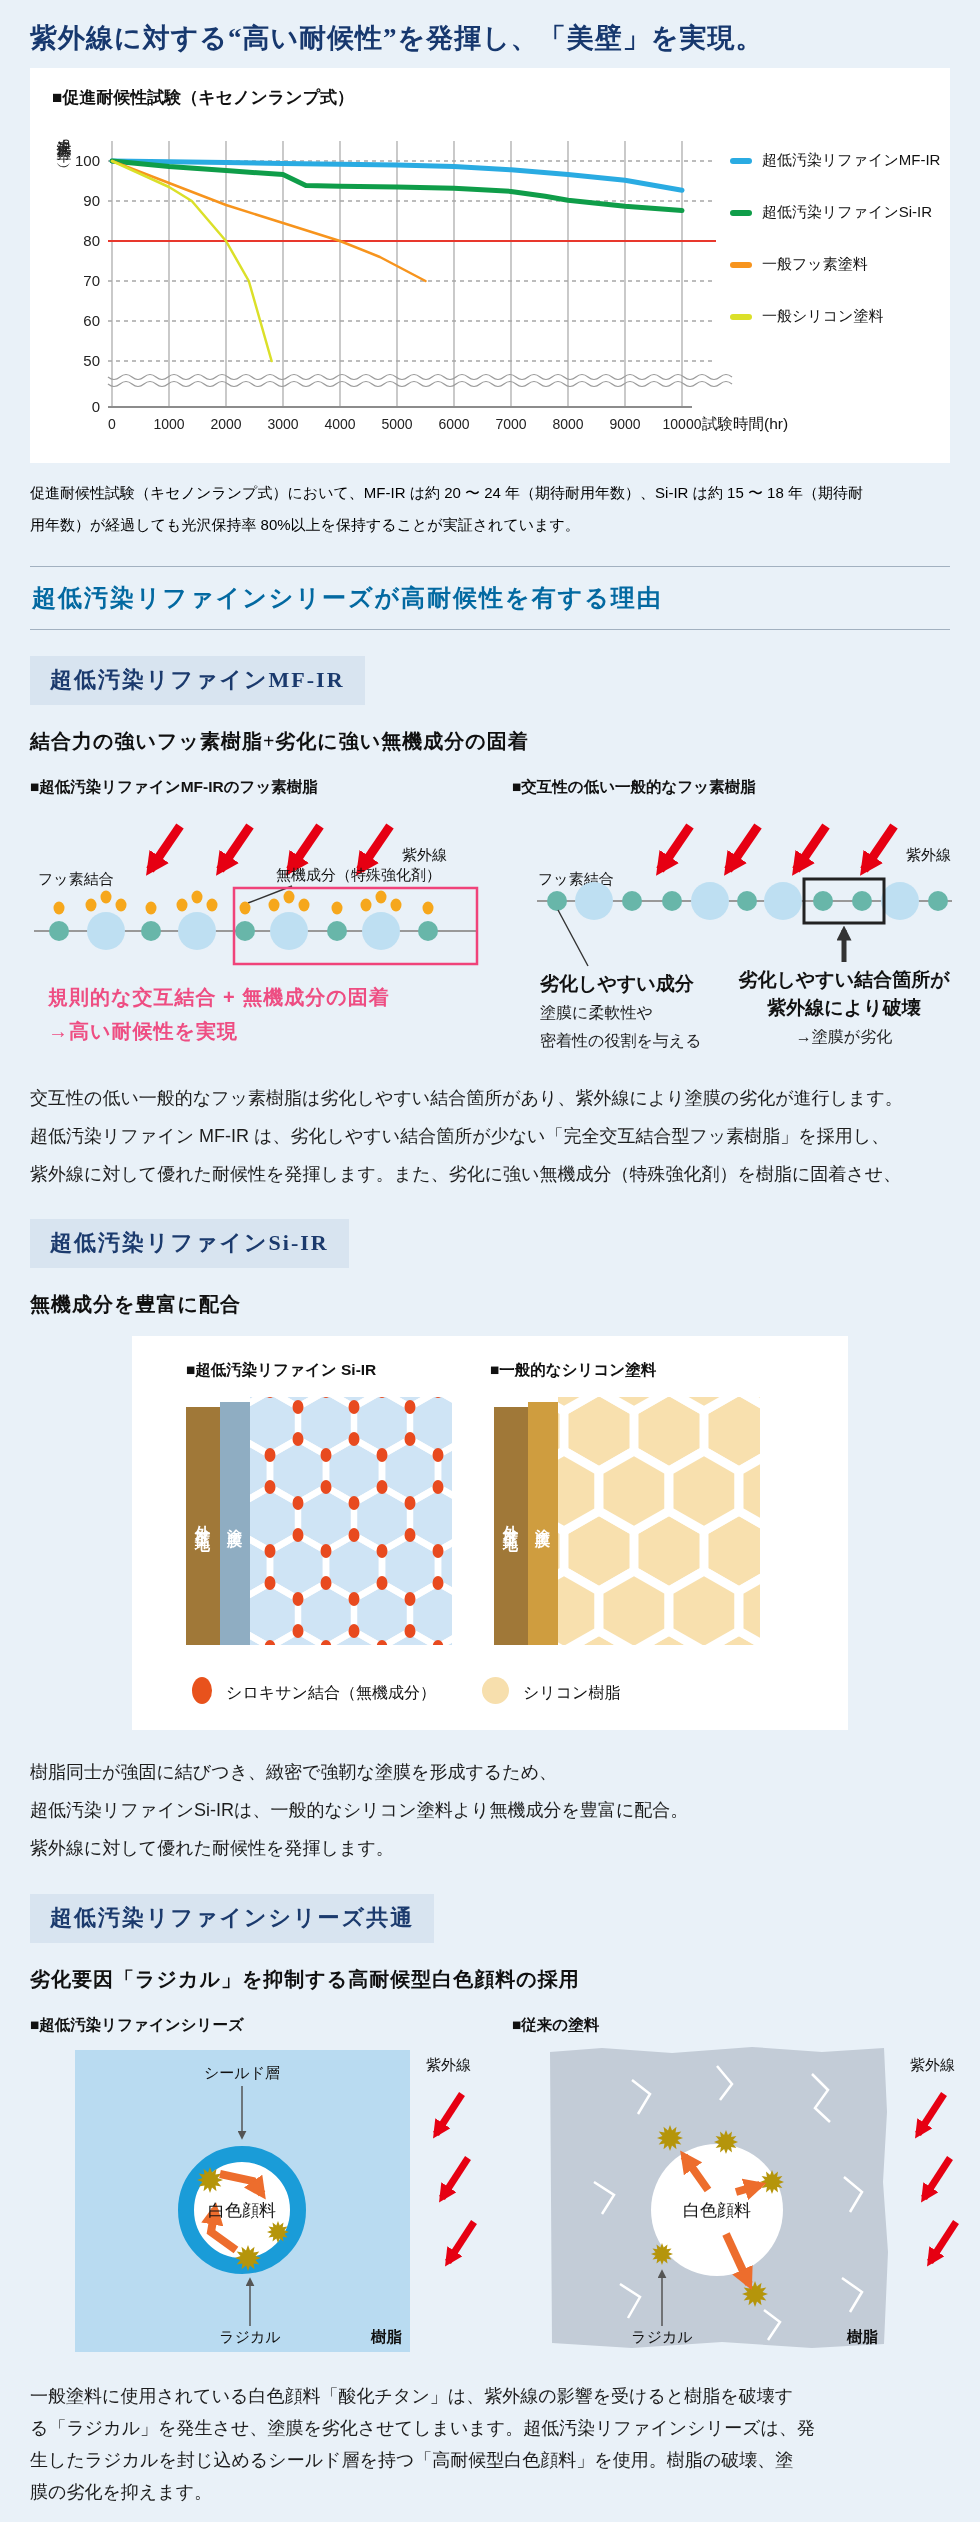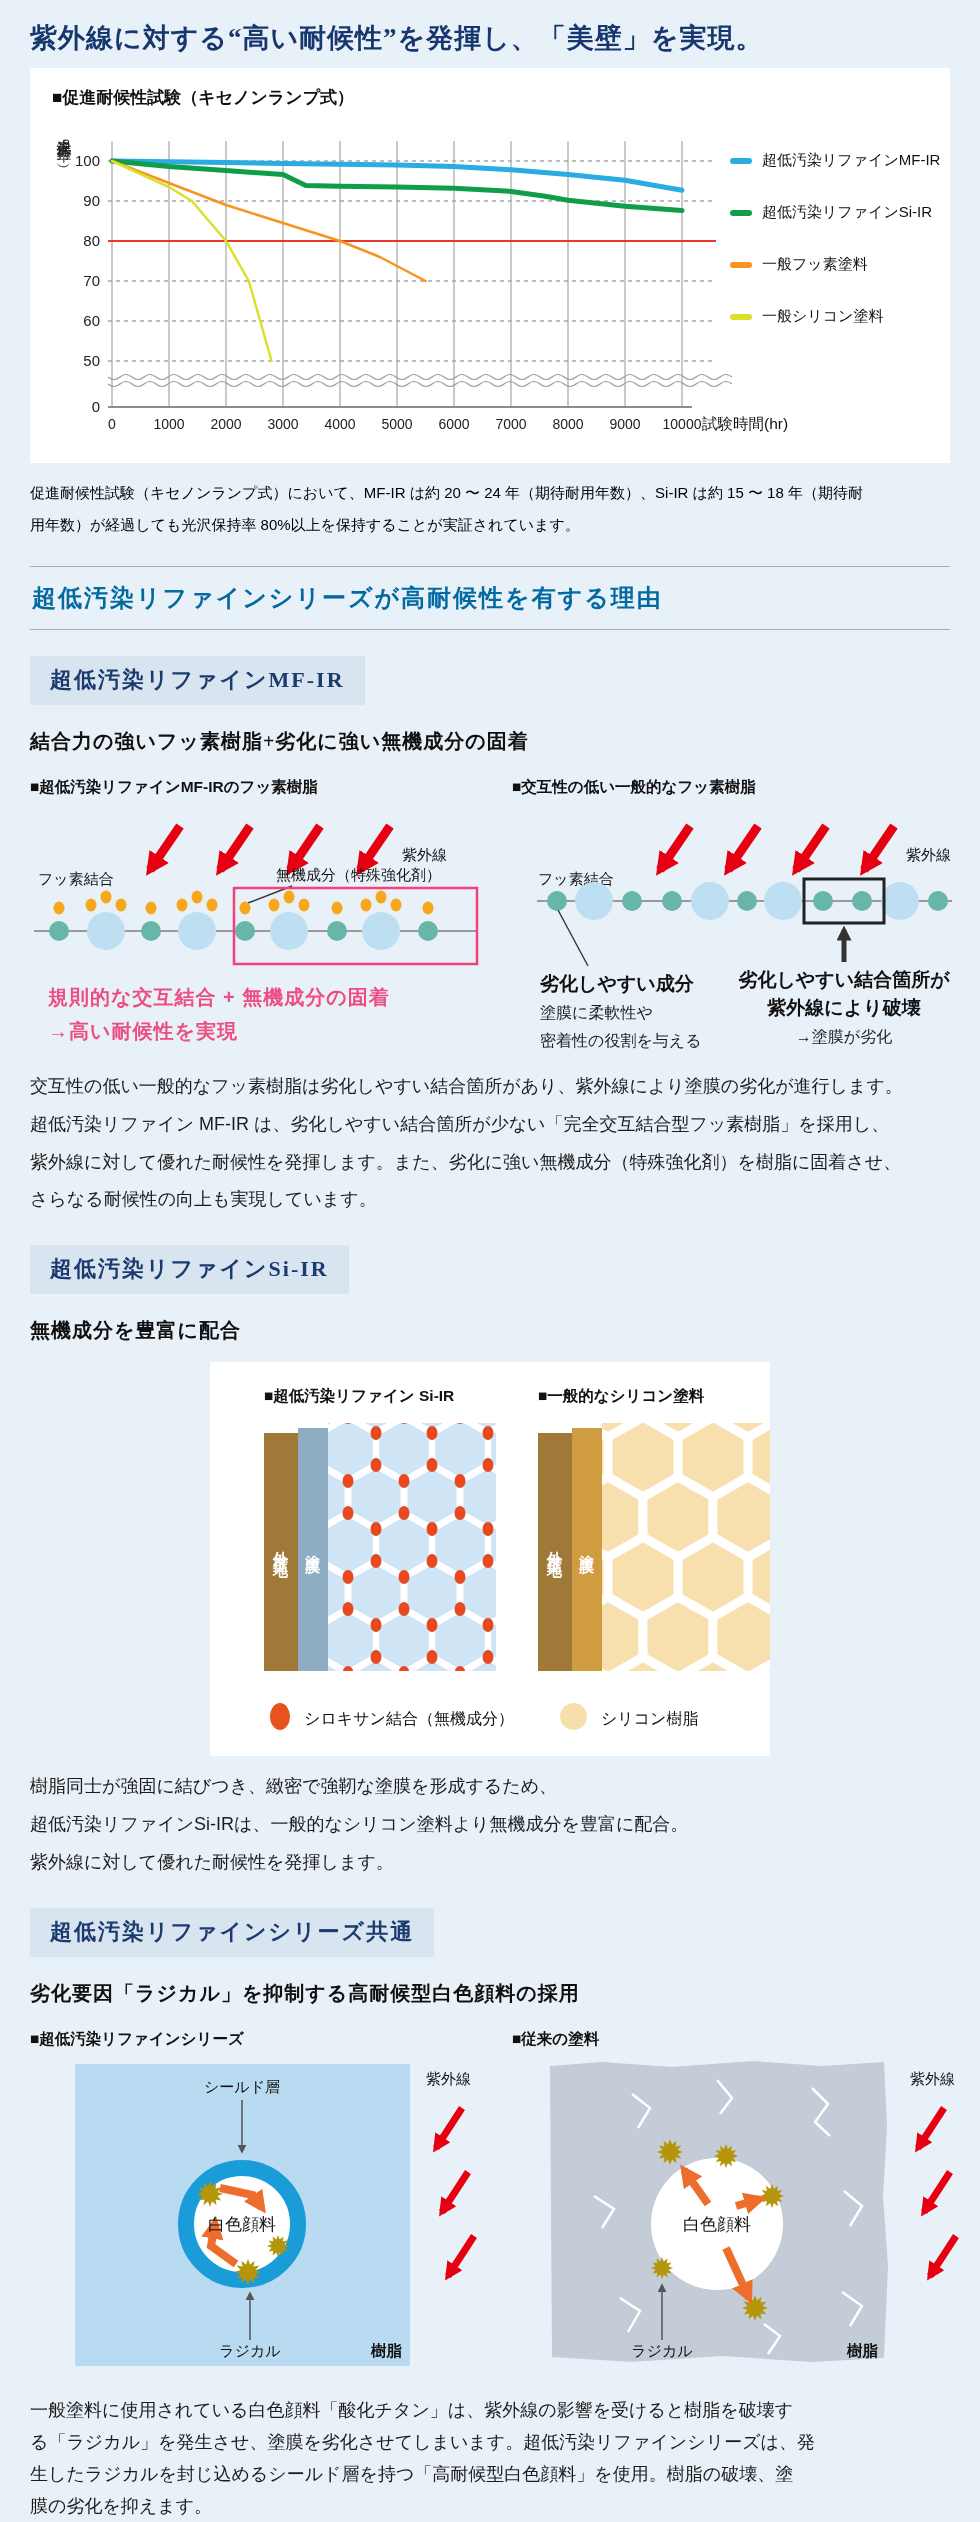--- a/index.html
+++ b/index.html
@@ -34,25 +34,25 @@
   .big-heading{margin:23px 30px 0;font-family:"Liberation Serif","DejaVu Serif",serif;
     font-size:20px;font-weight:700;color:#101010;letter-spacing:1px;}
 
   .mol-row{display:flex;gap:32px;margin:22px 30px 0;}
   .mol-col{width:450px;flex:none;}
   .fig-label{font-size:15.5px;font-weight:bold;color:#111;margin-bottom:6px;}
   .mol-svg{display:block;}
   .pink-result{font-size:20px;font-weight:bold;color:#ee4d82;line-height:1.7;
     margin:10px 0 0 18px;letter-spacing:1px;}
 
-  .body-text{margin:12px 30px 0;font-size:18px;line-height:2.1;color:#1c1c1c;}
+  .body-text{margin:24px 30px 0;font-size:18px;line-height:2.1;color:#1c1c1c;}
   .body-text div{white-space:nowrap;}
   .last-para{margin-top:16px;line-height:1.78;}
 
-  .hex-card{background:#ffffff;width:560px;margin:18px auto 0;padding:24px 0 26px;}
+  .hex-card{background:#ffffff;width:716px;margin:18px auto 0;padding:24px 0 26px;}
   .hex-labels{display:flex;gap:42px;margin:0 0 10px 54px;}
   .hex-labels .fig-label{width:262px;margin-bottom:0;}
   .hex-panels{display:flex;gap:42px;margin-left:54px;}
   .hex-legend{display:flex;align-items:flex-end;gap:14px;margin:24px 0 0 60px;font-size:16px;color:#111;}
   .sw-ellipse{width:20px;height:27px;border-radius:50%;background:#e8521c;flex:none;}
   .sw-circle{width:27px;height:27px;border-radius:50%;background:#f7dfad;flex:none;margin-left:32px;}
 
   svg text{font-family:"Liberation Sans","DejaVu Sans",sans-serif;}
   .dlabel{font-size:15px;fill:#111;}
   .dlabel-b{font-size:19px;font-weight:bold;fill:#111;}
@@ -258,21 +258,20 @@
         <text x="332" y="210" text-anchor="middle" class="dlabel-b">紫外線により破壊</text>
         <text x="332" y="238" text-anchor="middle" class="dlabel-s">→塗膜が劣化</text>
       </svg>
     </div>
   </div>
 
   <div class="body-text">
     <div>交互性の低い一般的なフッ素樹脂は劣化しやすい結合箇所があり、紫外線により塗膜の劣化が進行します。</div>
     <div>超低汚染リファイン MF-IR は、劣化しやすい結合箇所が少ない「完全交互結合型フッ素樹脂」を採用し、</div>
     <div>紫外線に対して優れた耐候性を発揮します。また、劣化に強い無機成分（特殊強化剤）を樹脂に固着させ、</div>
-    <div>さらなる耐候性の向上も実現しています。</div>
   </div>
 
   <div class="badge">超低汚染リファインSi-IR</div>
   <h2 class="big-heading">無機成分を豊富に配合</h2>
 
   <section class="hex-card">
     <div class="hex-labels">
       <div class="fig-label">■超低汚染リファイン Si-IR</div>
       <div class="fig-label">■一般的なシリコン塗料</div>
     </div>

